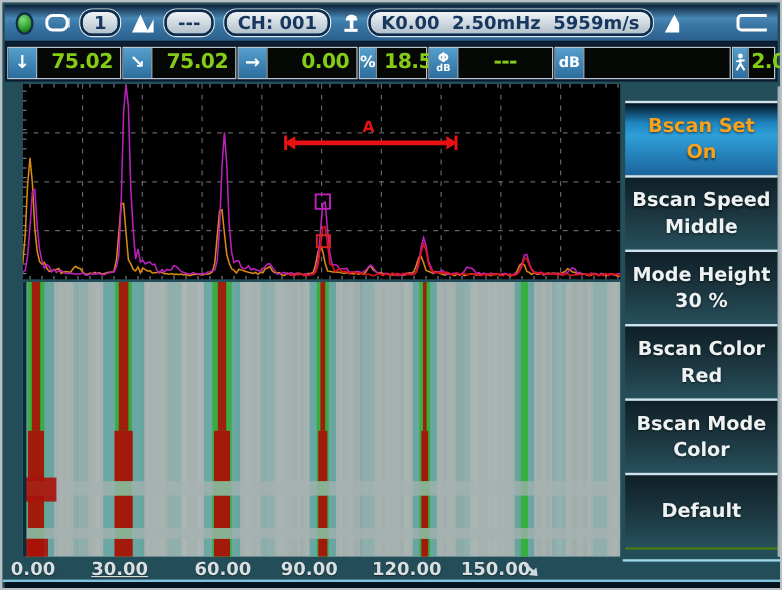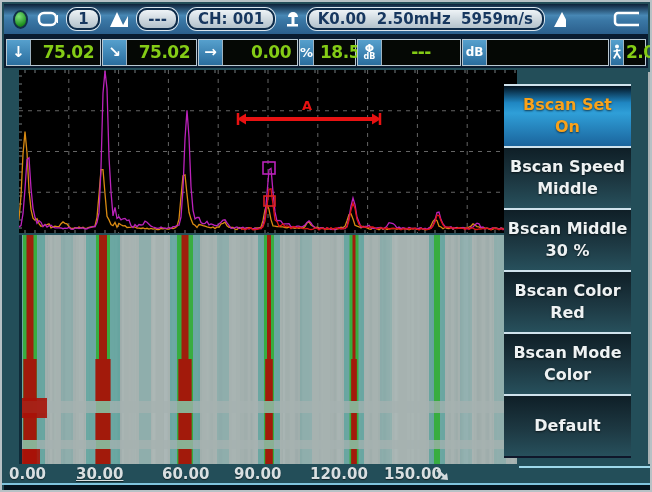--- a/index.html
+++ b/index.html
@@ -43,21 +43,21 @@
   .rval {
     flex:1; color:#84cc16; font-weight:bold; font-size:17px; letter-spacing:-0.5px;
     display:flex; align-items:center; justify-content:flex-end; padding:0 6px; gap:4px;
   }
   .rval.center { justify-content:center; }
   .rextra { font-size:12px; }
   
   .ascan { position:absolute; left:17px; top:68px; }
   .bscan { position:absolute; left:17px; top:233px; }
   
-  .menu { position:absolute; left:502px; top:82px; width:127px; border-bottom:2px solid #0f172a; }
+  .menu { position:absolute; left:519px; top:82px; width:127px; border-bottom:2px solid #4d7c0f; }
   .menu-btn {
     height:62px; border-top:2px solid #cfe2ec;
     background:linear-gradient(180deg,#0f1f27 0%, #1d3842 55%, #27505c 100%);
     color:#eef2f3; font-weight:bold; font-size:16px; text-align:center;
     display:flex; flex-direction:column; justify-content:center; gap:3px;
     text-shadow:0 1px 2px rgba(0,0,0,.6); cursor:pointer; line-height:1.15;
   }
   .menu-btn.selected {
     background:linear-gradient(180deg,#03121f 0%, #1f86c2 28%, #2f9fd8 45%, #1b649c 100%);
     color:#f9a21a;
@@ -478,21 +478,21 @@
   <div class="menu">
     <div class="menu-btn selected">
       <span>Bscan Set</span>
       <span class="menu-line2">On</span>
     </div>
     <div class="menu-btn">
       <span>Bscan Speed</span>
       <span class="menu-line2">Middle</span>
     </div>
     <div class="menu-btn">
-      <span>Bscan Middle</span>
+      <span>Mode Height</span>
       <span class="menu-line2">30 %</span>
     </div>
     <div class="menu-btn">
       <span>Bscan Color</span>
       <span class="menu-line2">Red</span>
     </div>
     <div class="menu-btn">
       <span>Bscan Mode</span>
       <span class="menu-line2">Color</span>
     </div>

